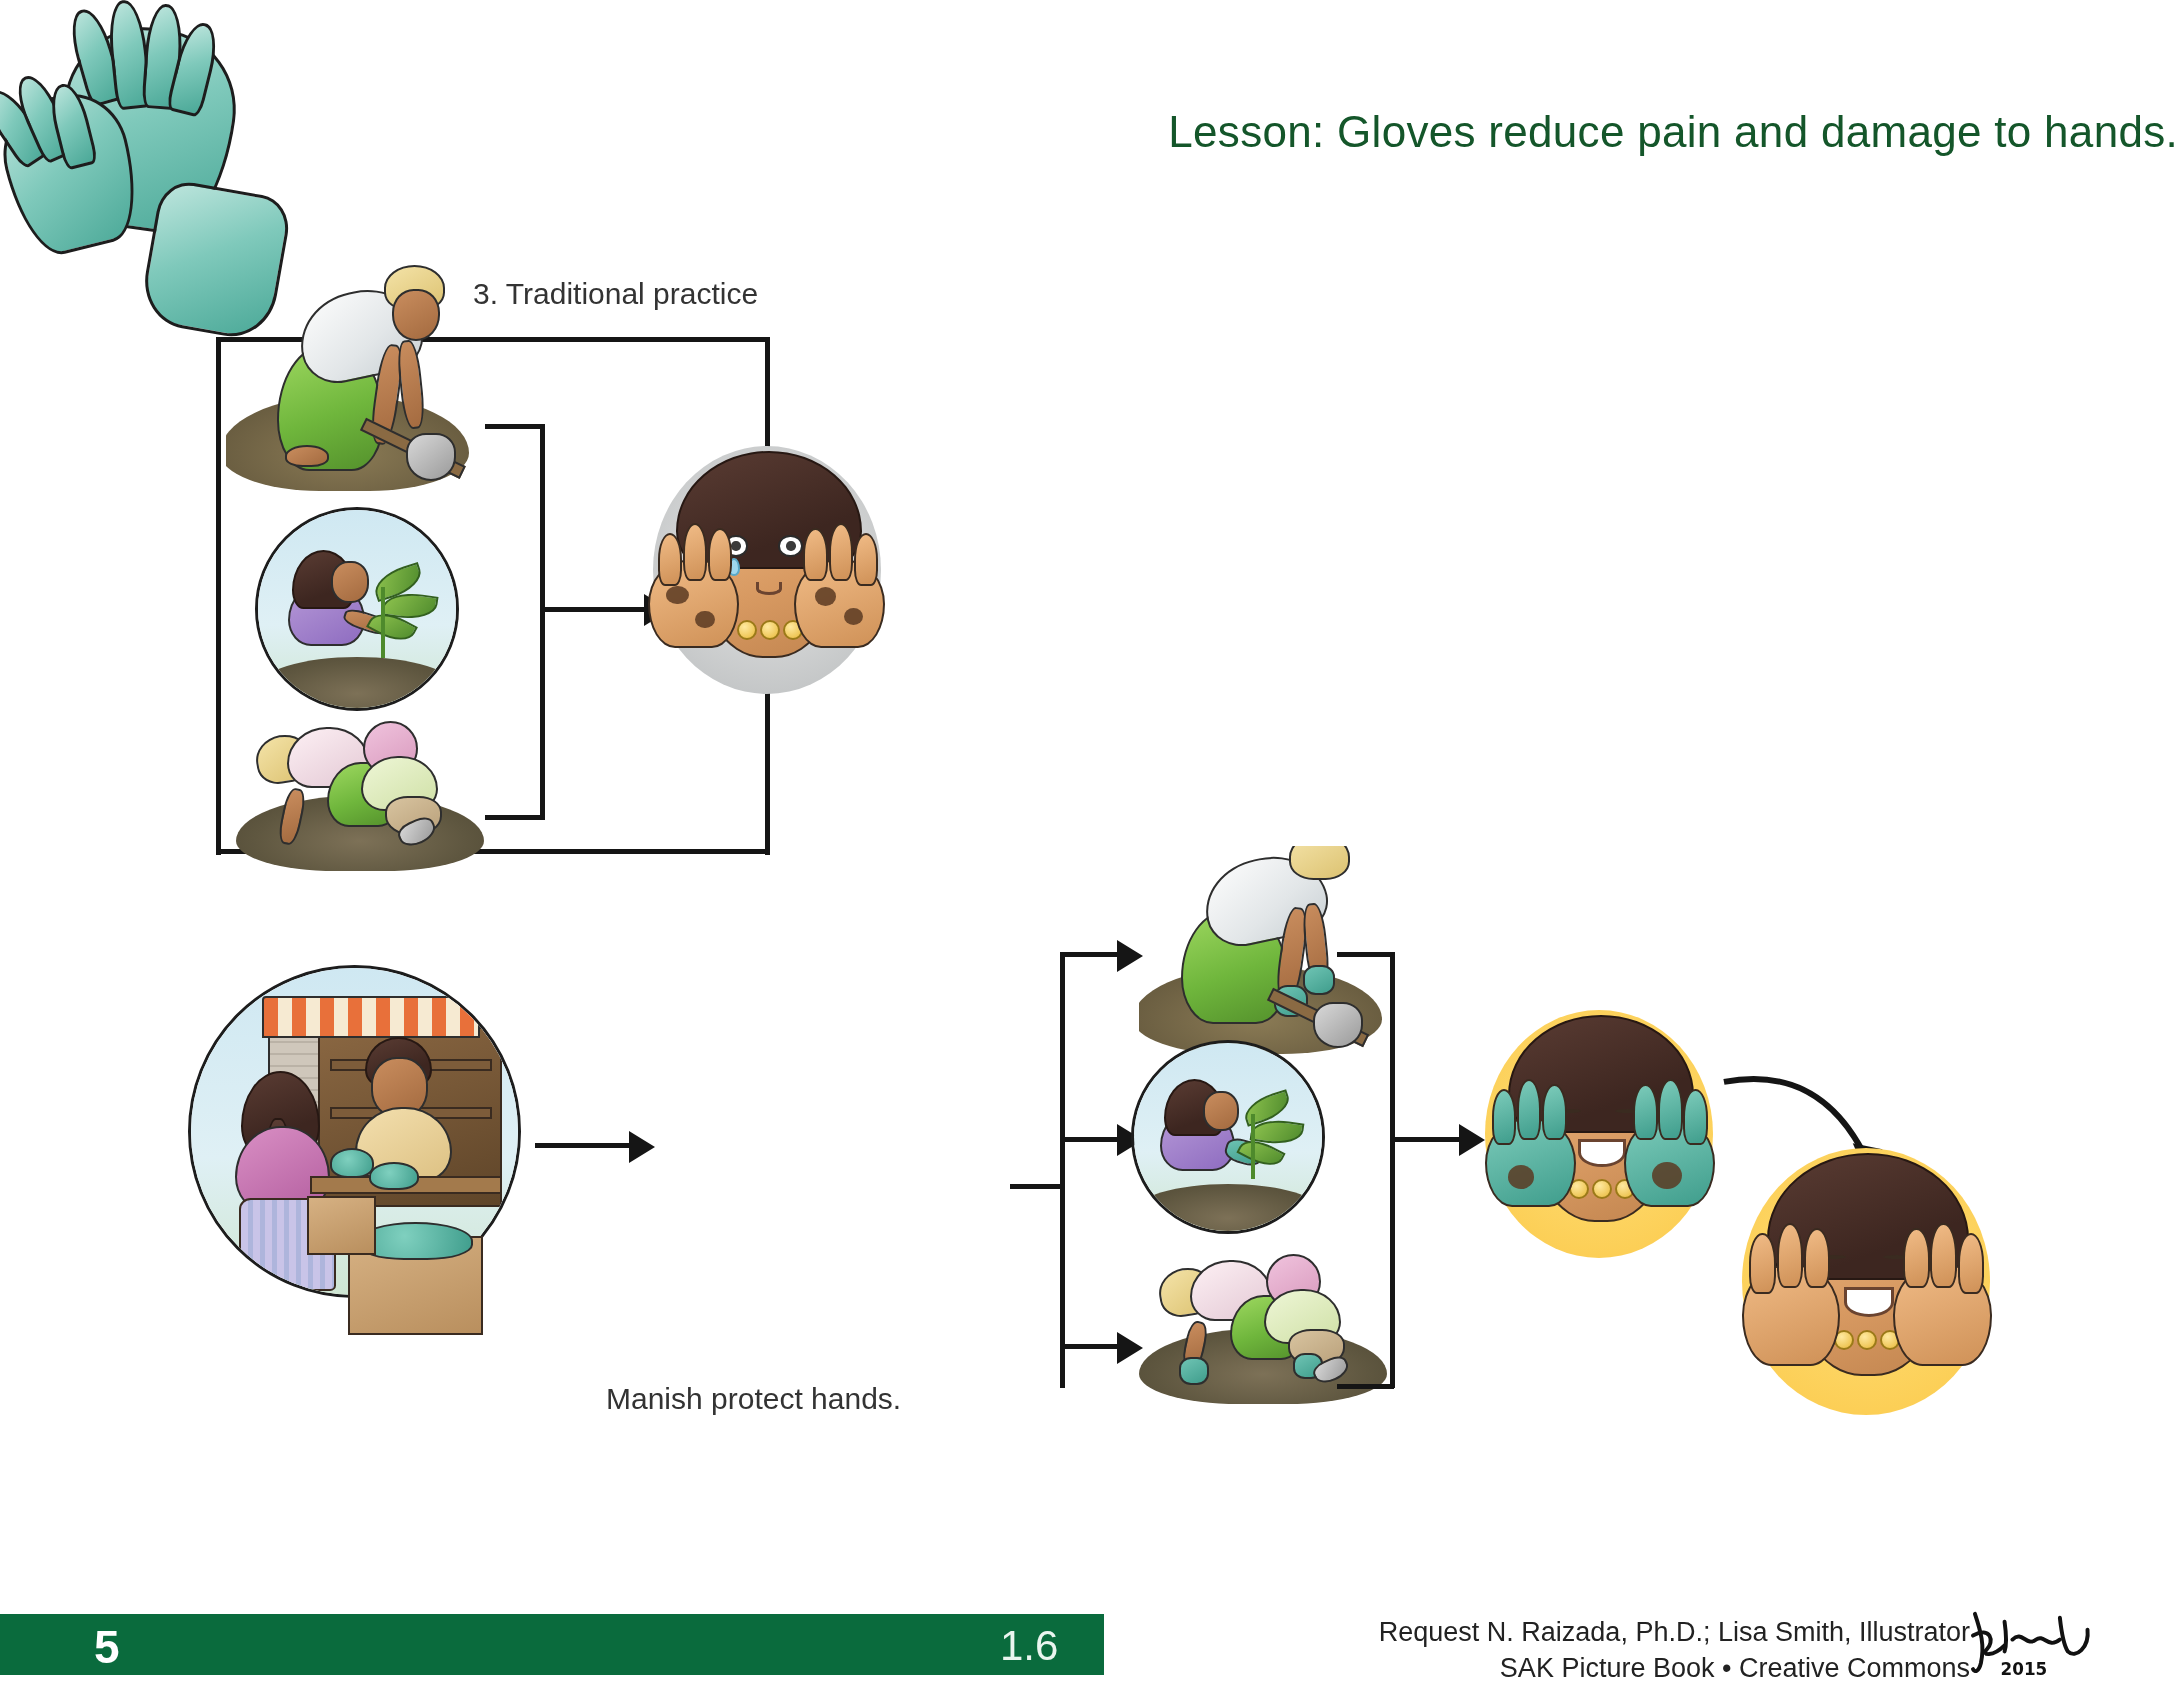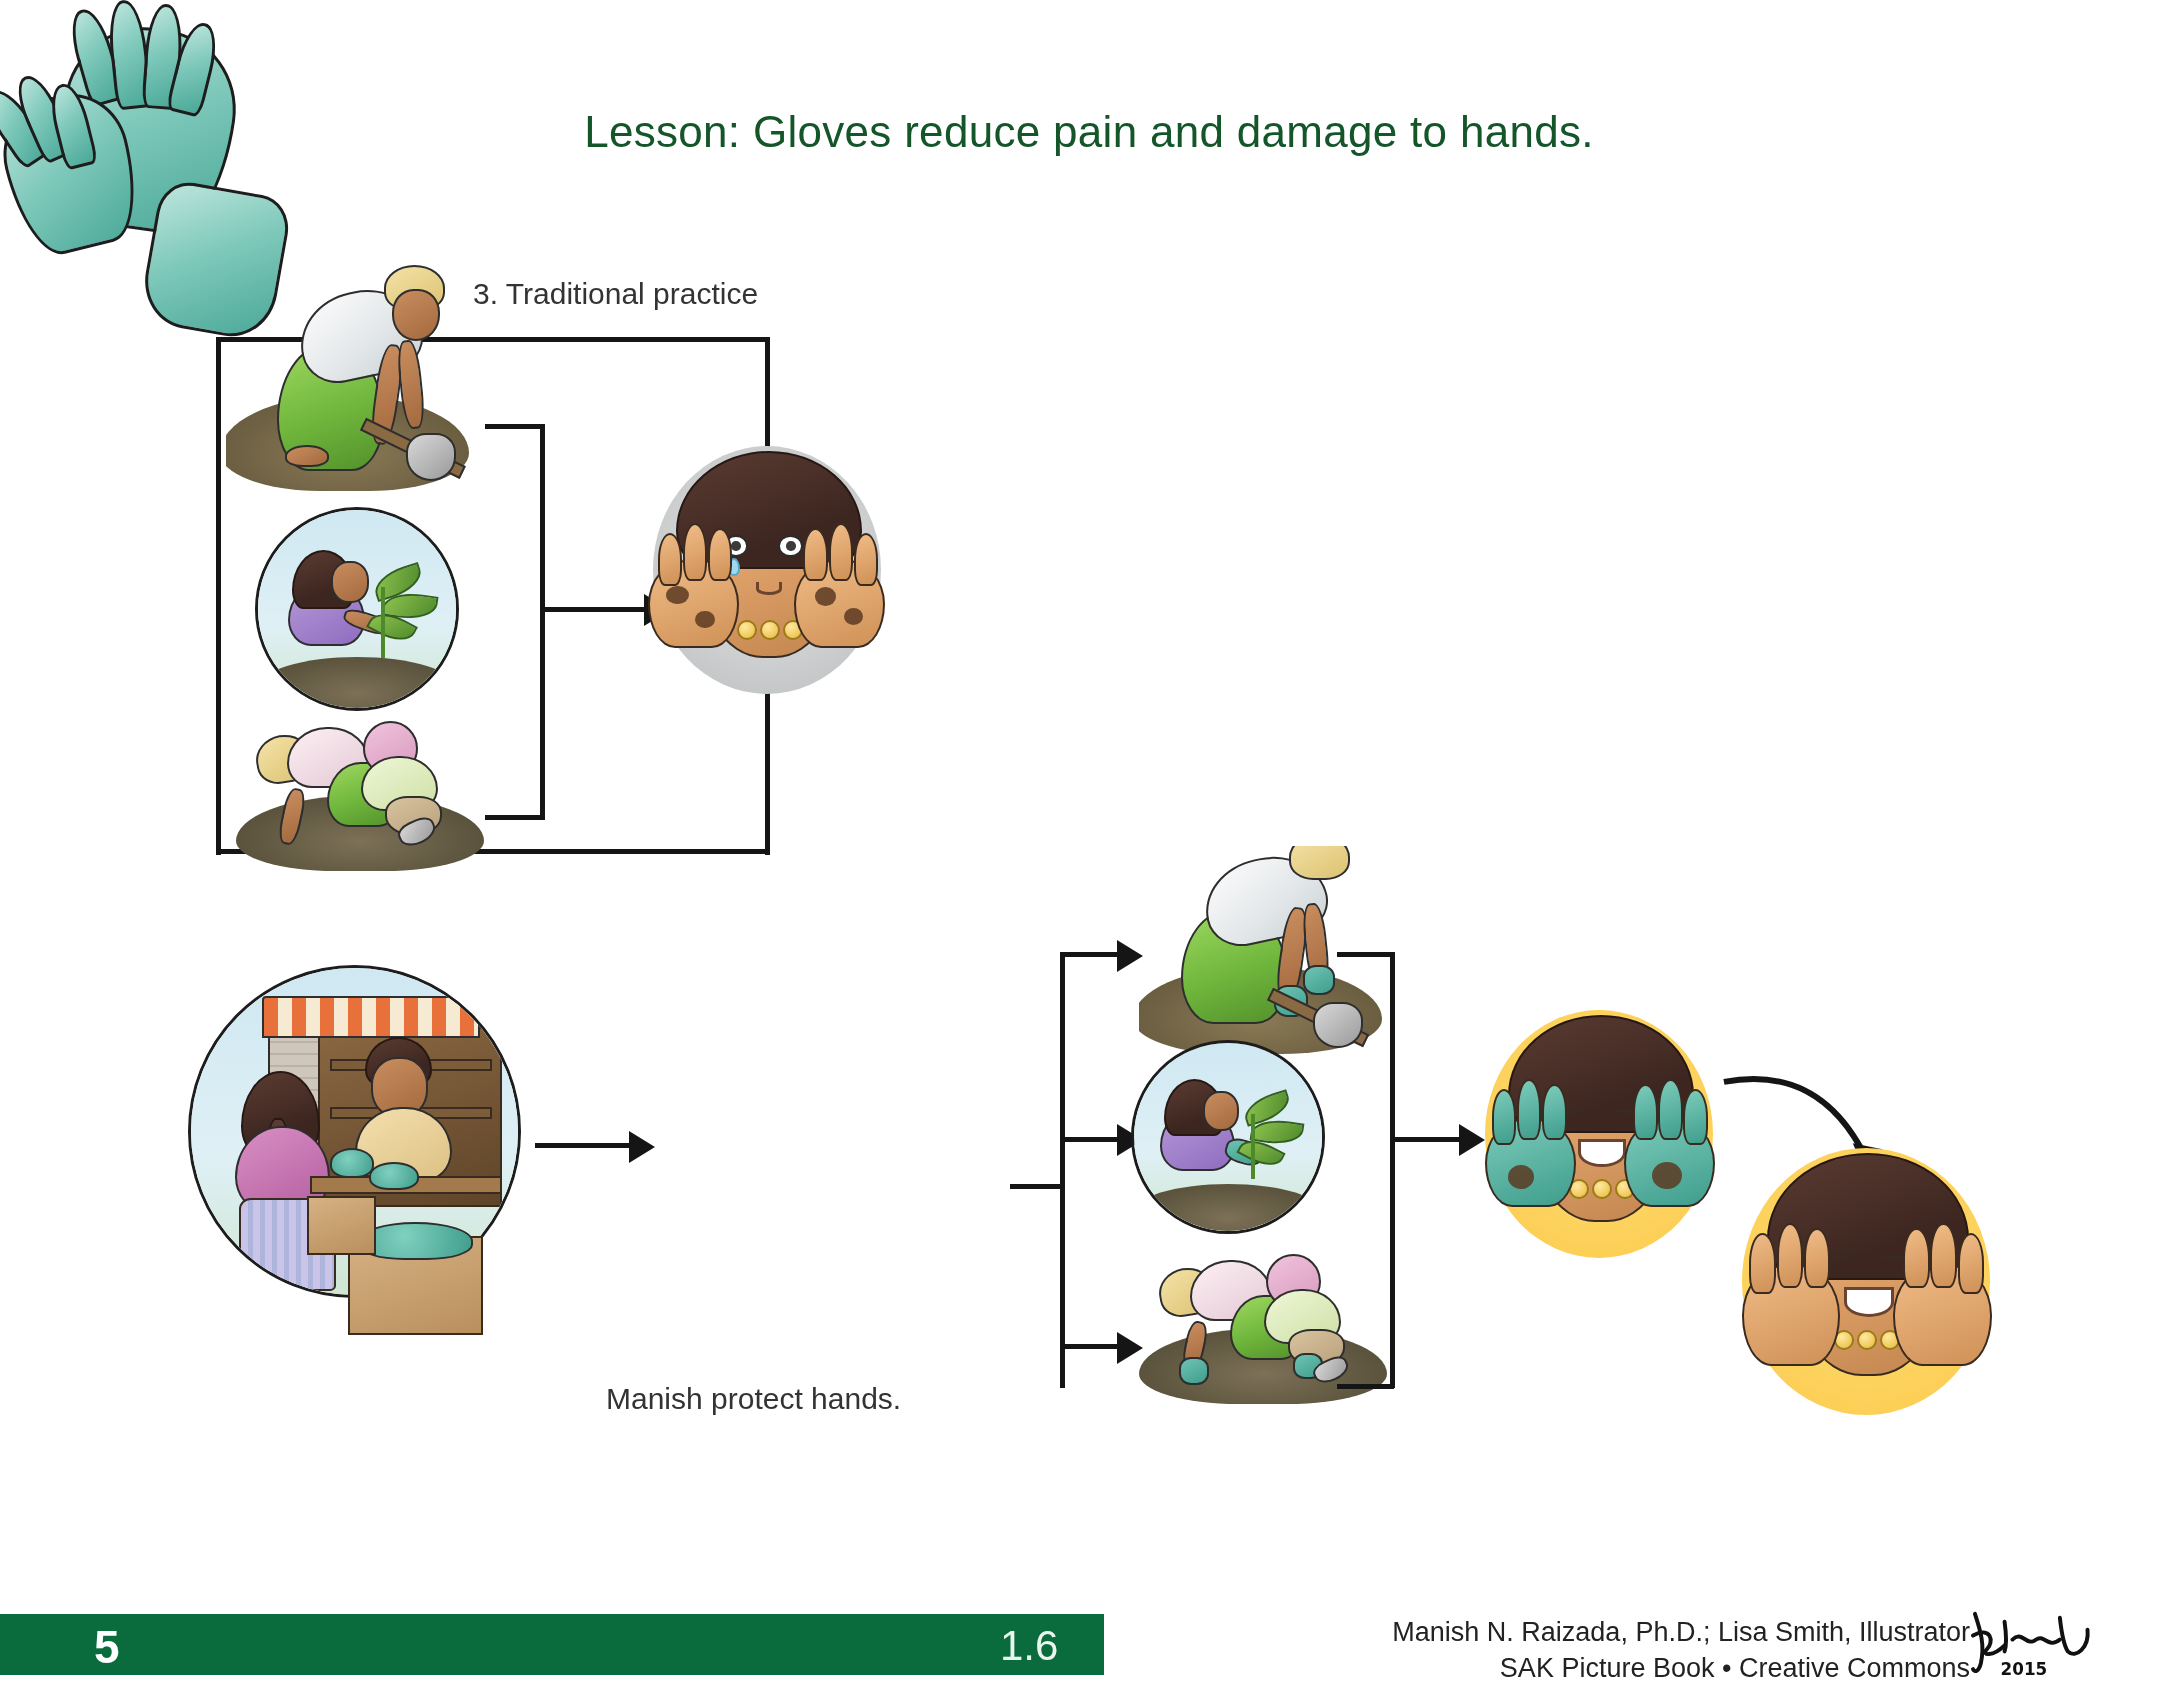--- a/index.html
+++ b/index.html
@@ -1,21 +1,21 @@
 <!DOCTYPE html>
 <html><head>
 <meta charset="utf-8">
 <style>
   html,body{margin:0;padding:0;background:#fff;}
   body{width:2178px;height:1683px;position:relative;overflow:hidden;
        font-family:"Liberation Sans","DejaVu Sans",sans-serif;color:#2b2b2b;}
   .abs{position:absolute;}
 
   
-  #page-title{left:0;top:107px;width:2178px;text-align:center;
+  #page-title{left:0;top:107px;width:2178px;text-align:right;
     font-size:44px;color:#14562a;letter-spacing:0.3px;white-space:nowrap;}
 
   
   .caption{font-size:30px;color:#333;white-space:nowrap;}
   #label-traditional{left:473px;top:277px;}
   #label-new{left:606px;top:1378px;line-height:1.42;font-size:30px;}
 
   
   .ln{background:#151515;position:absolute;}
   .hline{height:5px;}
@@ -373,21 +373,21 @@
   <div class="handUp skinH" style="left:61%;top:44%;width:38%;height:36%;"></div>
   <div class="finger handUp skinH" style="left:65%;top:30%;width:9%;height:21%;"></div>
   <div class="finger handUp skinH" style="left:76%;top:28%;width:9%;height:23%;"></div>
   <div class="finger handUp skinH" style="left:87%;top:32%;width:9%;height:21%;"></div>
 </div>
 
 <div class="abs" id="footer-bar"></div>
 <div class="abs" id="page-number">5</div>
 <div class="abs" id="section-number">1.6</div>
 <div class="abs" id="credits">
-  <div>Manish N. Raizada, Ph.D.; Lisa Smith, Illustrator</div>
+  <div>Request N. Raizada, Ph.D.; Lisa Smith, Illustrator</div>
   <div>SAK Picture Book • Creative Commons</div>
 </div>
 <svg class="abs" id="signature" viewBox="0 0 170 80">
   <path d="M10 12 C 16 30, 20 44, 16 62 C 14 70, 10 72, 8 68" fill="none" stroke="#111" stroke-width="4" stroke-linecap="round"></path>
   <path d="M8 34 C 26 24, 30 40, 22 48 C 16 54, 28 56, 40 44" fill="none" stroke="#111" stroke-width="4" stroke-linecap="round"></path>
   <path d="M40 20 C 42 34, 42 44, 40 50" fill="none" stroke="#111" stroke-width="4" stroke-linecap="round"></path>
   <path d="M48 38 C 58 28, 62 46, 72 38 C 80 32, 84 48, 96 38" fill="none" stroke="#111" stroke-width="4" stroke-linecap="round"></path>
   <path d="M96 16 C 98 34, 100 44, 104 50 C 112 58, 126 46, 124 28" fill="none" stroke="#111" stroke-width="4" stroke-linecap="round"></path>
   <text x="36" y="74" font-family="'DejaVu Sans',sans-serif" font-size="17" font-weight="bold" fill="#111">2015</text>
 </svg>

